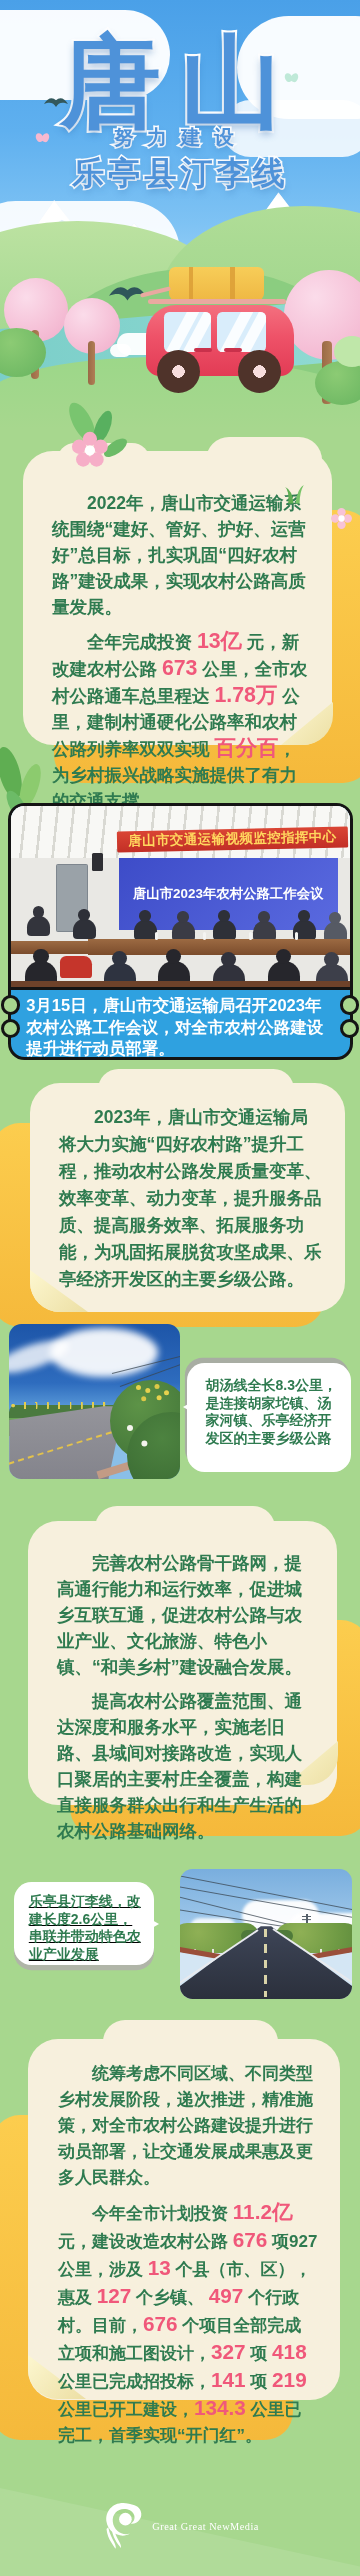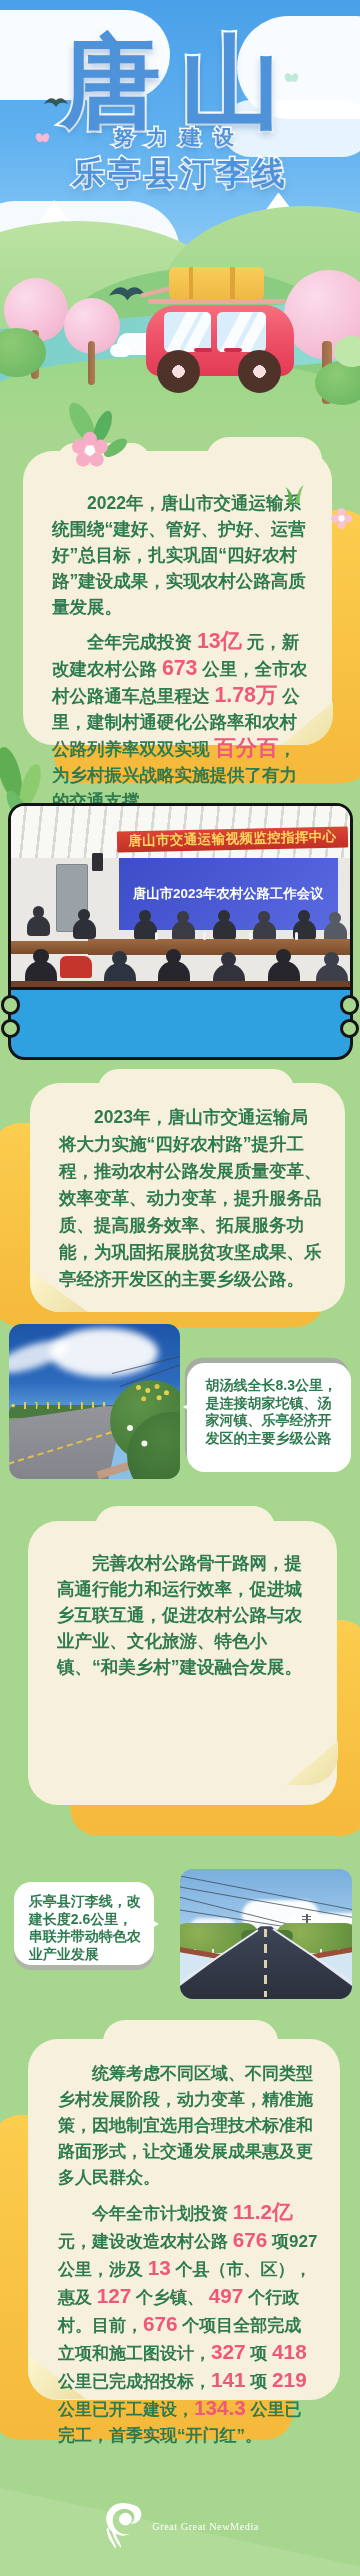--- a/index.html
+++ b/index.html
@@ -121,21 +121,21 @@
   .r2edge{position:absolute;width:106px;border-top:2.1px solid #e8eaee;transform-origin:left center;}
   #r2dash{position:absolute;left:84px;top:60px;width:2.6px;height:68px;
     background:repeating-linear-gradient(180deg,#d9d3a8 0 8.2px,transparent 8.2px 15.5px);}
 
   
   .bubble{position:absolute;background:#fff;border-radius:17.5px;box-sizing:border-box;}
   .bubble p{margin:0;color:#2f7b50;font-weight:800;font-size:14px;line-height:17.5px;}
   #bubble1{left:187px;top:1363px;width:164px;height:109px;padding:14.4px 13.4px 0 18.5px;box-shadow:-2.1px -5.2px 0 #a8ada3;}
   #bubble1::before{content:'';position:absolute;left:-12.4px;top:36px;width:0;height:0;
     border:8.2px solid transparent;border-right:14.4px solid #fff;}
-  #bubble2{left:14.4px;top:1882px;width:140px;height:83px;padding:11.3px 10.3px 0 14.4px;box-shadow:0 5.2px 0 #b0b5a8;}
+  #bubble2{left:14.4px;top:1882px;width:140px;height:83px;padding:11.3px 10.3px 0 14.4px;box-shadow:0 5.2px 0 #b0b5a8;text-decoration:underline;}
   #bubble2::before{content:'';position:absolute;right:-12.4px;top:34px;width:0;height:0;
     border:8.2px solid transparent;border-left:14.4px solid #fff;}
 
   
   .grass{position:absolute;}
   
   #foot-light{position:absolute;left:0;top:2401px;width:361px;height:207px;
     background:rgba(255,255,255,.10);clip-path:polygon(0 42%,100% 80%,100% 100%,0 100%);}
   #credit{position:absolute;left:0;top:2448px;width:361px;text-align:center;color:#fff;
     font-size:18.5px;font-weight:800;letter-spacing:1.5px;}
@@ -297,20 +297,21 @@
       <div class="person big" style="left:14.4px;top:155px;"></div>
       <div class="person big" style="left:93px;top:157px;background:#2e3340;"></div>
       <div class="person big" style="left:147px;top:155px;"></div>
       <div class="person big" style="left:202px;top:158px;background:#31323c;"></div>
       <div class="person big" style="left:257px;top:155px;"></div>
       <div class="person big" style="left:305px;top:158px;background:#3d3f4a;"></div>
       <div id="redjacket"></div>
       <div class="deskband" style="left:0;top:175px;width:339px;height:6.2px;background:#6e422a;"></div>
     </div>
     <div id="meet-caption">
+      <p>3月15日，唐山市交通运输局召开2023年农村公路工作会议，对全市农村公路建设提升进行动员部署。</p>
       <div class="notch" style="left:-9.8px;top:5.2px;"></div>
       <div class="notch" style="left:-9.8px;top:29px;"></div>
       <div class="notch" style="right:-9.8px;top:5.2px;"></div>
       <div class="notch" style="right:-9.8px;top:29px;"></div>
     </div>
   </div>
 
   <div class="ycard" style="left:-7.7px;top:1123px;width:332px;height:204px;"></div>
   <div class="ccard" style="left:30px;top:1083px;width:315px;height:229px;"></div>
   <div class="bump" style="left:98px;top:1069px;width:196px;height:41px;"></div>
@@ -338,20 +339,21 @@
   <div class="bubble" id="bubble1">
     <p>胡汤线全长8.3公里，是连接胡家坨镇、汤家河镇、乐亭经济开发区的主要乡级公路</p>
   </div>
 
   <div class="ycard" style="left:70px;top:1620px;width:299px;height:216px;"></div>
   <div class="ccard" style="left:28px;top:1521px;width:309px;height:284px;"></div>
   <div class="bump" style="left:95px;top:1506px;width:180px;height:44px;"></div>
   <div class="fold" style="left:286px;top:1741px;width:52px;height:44px;clip-path:polygon(100% 0,100% 100%,0 100%);border-radius:0 0 30px 0;"></div>
   <div class="cardtext" id="t3" style="left:57px;top:1550px;width:259px;">
     <p><span>完善农村公路骨干路网，提高通行能力和运行效率，促进城乡互联互通，促进农村公路与农业产业、文化旅游、特色小镇、“和美乡村”建设融合发展。</span></p>
+    <p><span>提高农村公路覆盖范围、通达深度和服务水平，实施老旧路、县域间对接路改造，实现人口聚居的主要村庄全覆盖，构建直接服务群众出行和生产生活的农村公路基础网络。</span></p>
   </div>
 
   <div class="bubble" id="bubble2">
     <p>乐亭县汀李线，改建长度2.6公里，串联并带动特色农业产业发展</p>
   </div>
   <div class="photo" id="road2">
     <div class="cloud" style="left:62px;top:31px;width:77px;height:31px;filter:blur(1.5px);"></div>
     <div class="cloud" style="left:108px;top:44px;width:88px;height:33px;filter:blur(1.5px);"></div>
     <div class="cloud" style="left:10.3px;top:49px;width:46px;height:18.5px;filter:blur(1.5px);opacity:.85;"></div>
     <div class="pline" style="left:-2.6px;top:6.2px;width:185px;transform:rotate(11deg);"></div>
@@ -374,21 +376,21 @@
     <div class="r2edge" style="left:78px;top:60px;transform:rotate(146deg);"></div>
     <div class="r2edge" style="left:93px;top:59px;transform:rotate(34deg);"></div>
     <div id="r2dash"></div>
   </div>
 
   <div class="ycard" style="left:-7.7px;top:2115px;width:301px;height:325px;"></div>
   <div class="ccard" style="left:28px;top:2039px;width:312px;height:361px;"></div>
   <div class="bump" style="left:103px;top:2020px;width:175px;height:44px;"></div>
   <div class="fold" style="left:28px;top:2355px;width:58px;height:44px;clip-path:polygon(0 0,100% 100%,0 100%);border-radius:0 0 0 30px;"></div>
   <div class="cardtext" id="t4" style="left:58px;top:2061px;width:260px;">
-    <p><span>统筹考虑不同区域、不同类型乡村发展阶段，动力变革，精准施策，因地制宜选用合理技术标准和路面形式，让交通发展成果惠及更多人民群众。</span></p>
+    <p><span>统筹考虑不同区域、不同类型乡村发展阶段，递次推进，精准施策，对全市农村公路建设提升进行动员部署，让交通发展成果惠及更多人民群众。</span></p>
     <p><span>今年全市计划投资 </span><span class="hl">11.2亿</span><span> 元，建设改造农村公路 </span><span class="hl">676</span><span> 项927公里，涉及 </span><span class="hl">13</span><span> 个县（市、区），惠及 </span><span class="hl">127</span><span> 个乡镇、 </span><span class="hl">497</span><span> 个行政村。目前，</span><span class="hl">676</span><span> 个项目全部完成立项和施工图设计，</span><span class="hl">327</span><span> 项 </span><span class="hl">418</span><span> 公里已完成招投标，</span><span class="hl">141</span><span> 项 </span><span class="hl">219</span><span>公里已开工建设，</span><span class="hl">134.3</span><span> 公里已完工，首季实现“开门红”。</span></p>
   </div>
 
   <div id="foot-light"></div>
   <div id="logo">
     <svg width="45" height="52" viewBox="0 0 100 110">
       <path d="M60 8 C28 0 6 22 10 48 C14 74 44 86 62 74 C46 80 26 68 24 48 C22 28 38 16 56 20 C74 24 78 44 64 52 C78 54 92 40 86 24 C82 13 72 11 60 8 Z" fill="#fff"></path>
       <circle cx="52" cy="42" r="14" fill="#fff"></circle>
       <path d="M14 60 C18 84 34 98 30 108 C22 96 12 84 10 64 Z" fill="#fff"></path>
       <path d="M26 64 C32 86 44 96 42 106 C34 96 26 86 22 68 Z" fill="#fff"></path>

